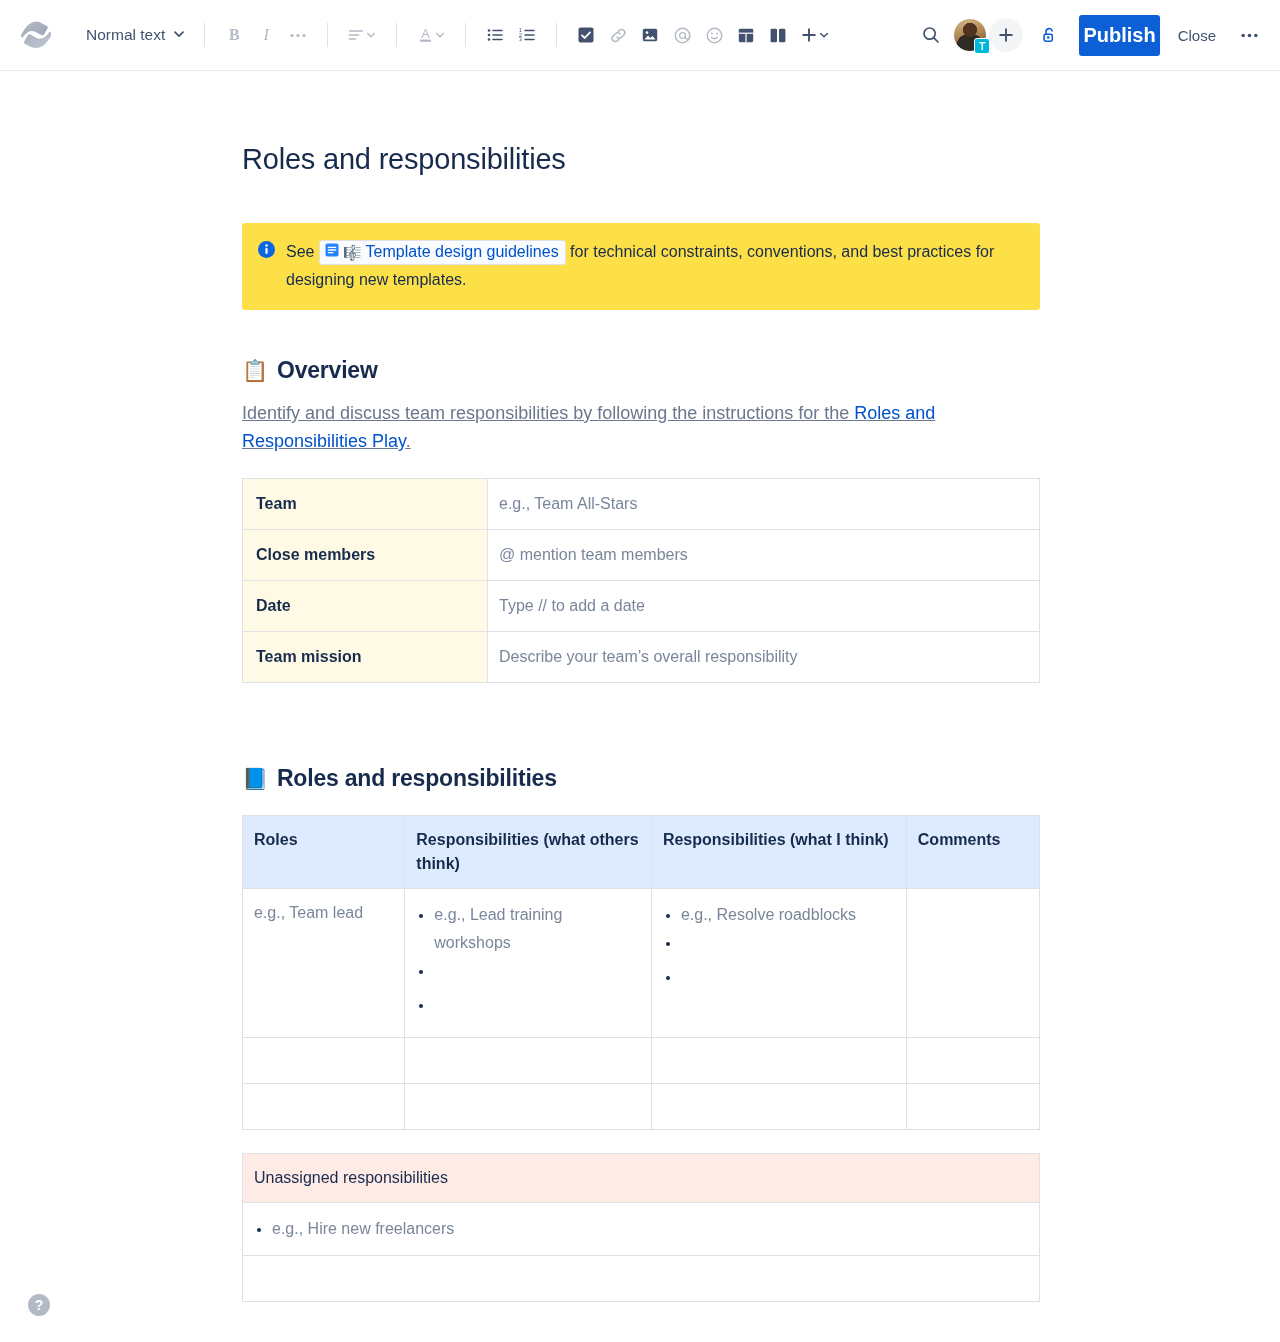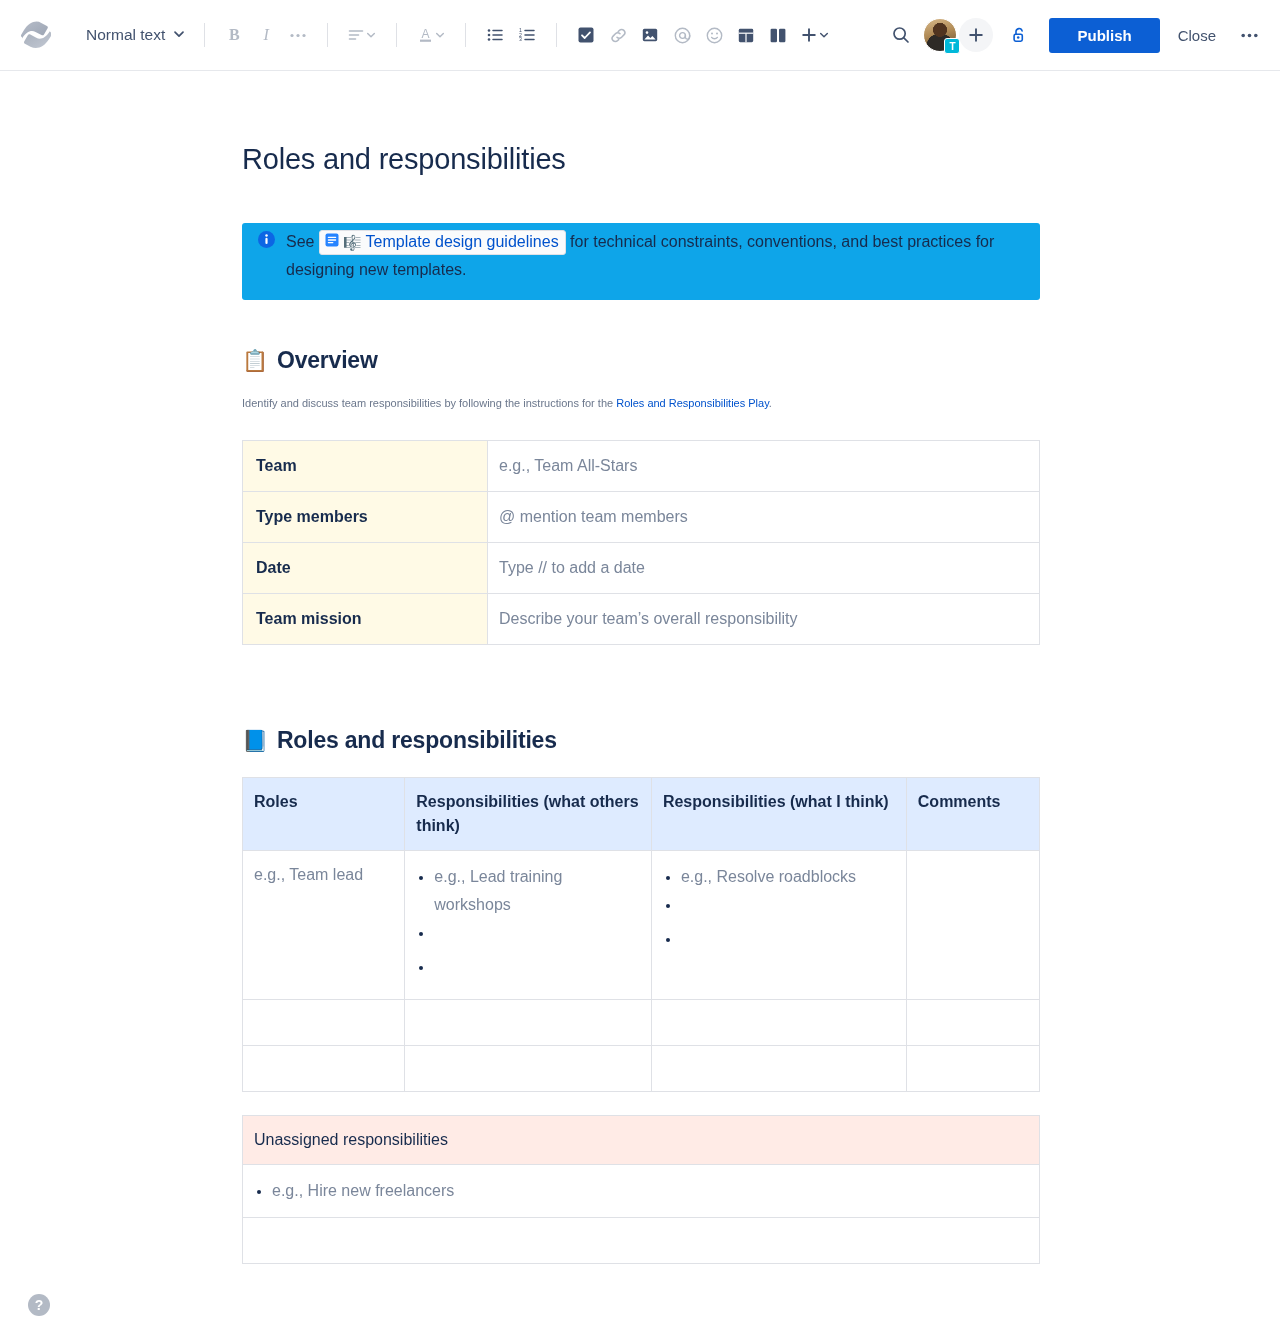--- a/index.html
+++ b/index.html
@@ -86,24 +86,24 @@
     background: #f4f5f7;
     display: flex; align-items: center; justify-content: center;
     margin-left: 2px; cursor: pointer; flex: 0 0 auto;
     color: #42526e;
   }
   .publish-btn {
     background: #0c5fd4;
     color: #fff;
     border: none;
     border-radius: 3px;
-    font-size: 15px;
+    font-size: 20px;
     font-weight: bold;
     font-family: "Liberation Sans", sans-serif;
-    padding: 9px 28px;
+    padding: 9px 4px;
     margin-left: 14px;
     cursor: pointer;
     flex: 0 0 auto;
   }
   .close-btn {
     font-size: 15px;
     color: #42526e;
     padding: 8px 12px;
     margin-left: 6px;
     border-radius: 3px;
@@ -129,23 +129,23 @@
     font-size: 29px;
     font-weight: normal;
     color: #172b4d;
     margin: 72px 0 0 0;
     letter-spacing: -0.2px;
   }
 
   
   .info-panel {
     margin-top: 47px;
-    background: #0ea5e9;
+    background: #fde047;
     border-radius: 3px;
-    padding: 5px 16px 16px 16px;
+    padding: 15px 16px 16px 16px;
     display: flex;
     gap: 11px;
     align-items: flex-start;
   }
   .info-icon { flex: 0 0 auto; margin-top: 3px; }
   .info-text {
     font-size: 16px;
     line-height: 28px;
     color: #172b4d;
   }
@@ -172,24 +172,25 @@
     color: #172b4d;
     margin: 47px 0 0 0;
     display: flex;
     align-items: center;
     gap: 9px;
     letter-spacing: -0.2px;
   }
   h2.sec .sec-emoji { font-size: 21px; }
 
   p.para {
-    font-size: 11px;
+    font-size: 18px;
     line-height: 28px;
     color: #6b778c;
     margin: 15px 0 0 0;
+    text-decoration: underline;
   }
   p.para a, .inline-link {
     color: #0052cc;
     text-decoration: none;
   }
 
   
   table.ctable {
     border-collapse: collapse;
     width: 798px;
@@ -536,21 +537,21 @@
       <span>Identify and discuss team responsibilities by following the instructions for the </span><span class="inline-link">Roles and Responsibilities Play</span><span>.</span>
     </p>
 
     <table class="ctable t-overview">
       <tbody>
         <tr>
           <td class="lbl">Team</td>
           <td class="val">e.g., Team All-Stars</td>
         </tr>
         <tr>
-          <td class="lbl">Type members</td>
+          <td class="lbl">Close members</td>
           <td class="val">@ mention team members</td>
         </tr>
         <tr>
           <td class="lbl">Date</td>
           <td class="val">Type // to add a date</td>
         </tr>
         <tr>
           <td class="lbl">Team mission</td>
           <td class="val">Describe your team’s overall responsibility</td>
         </tr>

